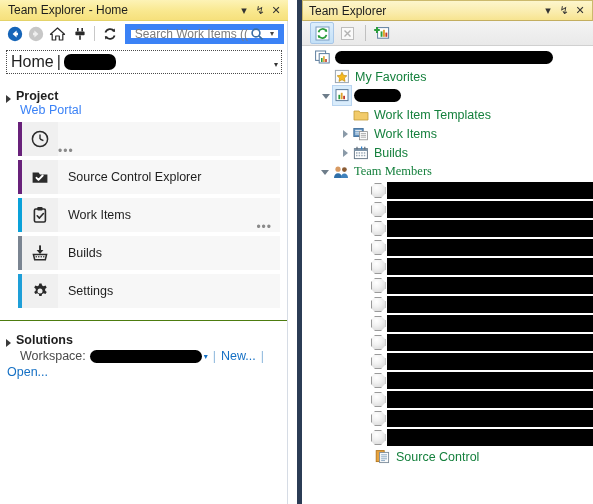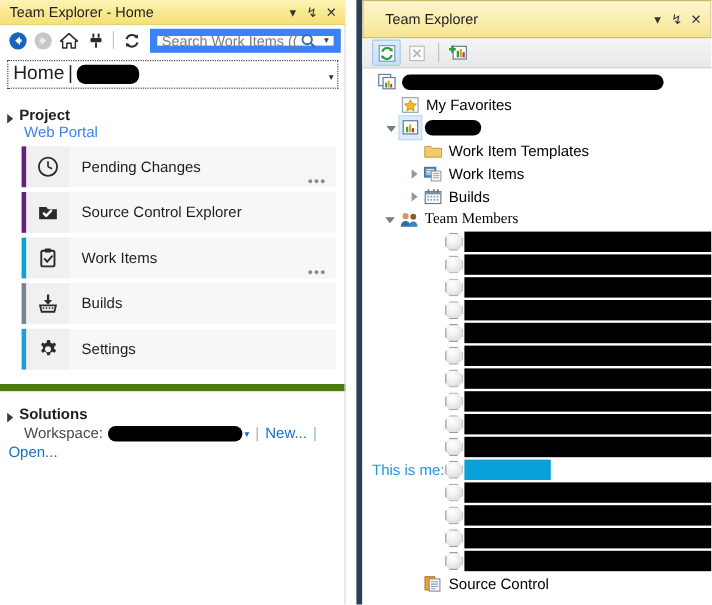--- a/index.html
+++ b/index.html
@@ -156,21 +156,21 @@
     background: #f0f0f0;
   }
   .nav-item .nav-label {
     font-size: 12.5px; color: #1e1e1e; padding-left: 10px; flex: 1;
   }
   .nav-item .dots {
     font-size: 12px; color: #8a8a8a; padding-right: 8px;
     align-self: flex-end; line-height: 9px; letter-spacing: 1px;
   }
 
-  #solutions-wrap { margin-top: 12px; border-top: 6px solid #4d7c0f; padding-top: 4px; }
+  #solutions-wrap { margin-top: 12px; border-top: 1px solid #4d7c0f; padding-top: 4px; }
   .ws-row {
     display: flex; align-items: center;
     padding-left: 20px; height: 18px;
     font-size: 12.5px; color: #4a4a4a;
   }
   .ws-row .ws-dd { font-size: 8px; color: #1570c4; margin-left: 2px; }
   .ws-row .pipe { color: #8fb8dc; margin: 0 5px; }
   .ws-row .lnk { color: #1570c4; cursor: pointer; }
   .open-row { padding-left: 7px; font-size: 12.5px; }
   .open-row .lnk { color: #1570c4; cursor: pointer; }
@@ -189,27 +189,27 @@
 
   
   #right-panel {
     position: absolute;
     left: 302px; top: 0;
     width: 291px; height: 504px;
     background: #ffffff;
     box-sizing: border-box;
   }
   #right-titlebar {
-    height: 32px;
+    height: 21px;
     background: linear-gradient(to bottom, #fdf6cd 0%, #faecac 60%, #f7e490 100%);
     border: 1px solid #cbb96d;
     border-bottom: 1px solid #c3ae5f;
     display: flex;
     align-items: center;
-    padding: 0 4px 0 18px;
+    padding: 0 4px 0 6px;
     box-sizing: border-box;
   }
   #right-titlebar .title { font-size: 12px; color: #1e1e1e; flex: 1; }
 
   #right-toolbar {
     height: 25px;
     background: linear-gradient(to bottom, #f4f4f4, #e9e9e9);
     border-bottom: 1px solid #d0d0d0;
     display: flex;
     align-items: center;
@@ -228,21 +228,21 @@
     border-radius: 2px;
   }
   .rtb-sep { width: 1px; height: 16px; background: #c0c0c0; margin: 0 5px; }
 
   #tree { padding-top: 2px; position: relative; }
   .tnode {
     display: flex;
     align-items: center;
     height: 19px;
     font-size: 12.5px;
-    color: #000000;
+    color: #15803d;
     cursor: default;
     white-space: nowrap;
   }
   .tnode .exp {
     width: 14px; height: 19px;
     display: flex; align-items: center; justify-content: center;
     flex: 0 0 14px;
   }
   .arrow-closed {
     width: 0; height: 0;
@@ -370,21 +370,20 @@
 
       <div class="nav-item">
         <div class="accent" style="background:#68217a;"></div>
         <div class="ico">
           <svg width="22" height="22" viewBox="0 0 22 22">
             <circle cx="11" cy="11" r="7.6" fill="none" stroke="#2b2b2b" stroke-width="1.5"></circle>
             <line x1="11" y1="11" x2="11" y2="6.4" stroke="#2b2b2b" stroke-width="1.4"></line>
             <line x1="11" y1="11" x2="14.4" y2="12.6" stroke="#2b2b2b" stroke-width="1.4"></line>
           </svg>
         </div>
-        <div class="nav-label">Pending Changes</div>
         <div class="dots">•••</div>
       </div>
 
       <div class="nav-item">
         <div class="accent" style="background:#68217a;"></div>
         <div class="ico">
           <svg width="22" height="22" viewBox="0 0 22 22">
             <path d="M3.6 6.4 h6 l1.4 2 h7.4 v8.4 h-14.8 z" fill="#2b2b2b"></path>
             <path d="M7.5 11.8 l2 2.1 l4.2 -4.4" fill="none" stroke="#ffffff" stroke-width="1.9" stroke-linecap="round" stroke-linejoin="round"></path>
           </svg>
@@ -660,53 +659,46 @@
             </div>
             <span class="namebar" style="width: 213px; background: rgb(0, 0, 0);"></span>
           </div>
           <div class="member-row" style="padding-left: 67px;">
             <div class="avatar">
               <div class="octa"></div>
             </div>
             <span class="namebar" style="width: 213px; background: rgb(0, 0, 0);"></span>
           </div>
           <div class="member-row" style="padding-left: 67px;">
-            <span id="me-label">This is me:</span>
-            <div class="avatar">
-              <div class="octa"></div>
-            </div>
-            <span class="namebar" style="width: 72px; background: rgb(10, 161, 217);"></span>
-          </div>
-          <div class="member-row" style="padding-left: 67px;">
-            <div class="avatar">
-              <div class="octa"></div>
-            </div>
-            <span class="namebar" style="width: 213px; background: rgb(0, 0, 0);"></span>
-          </div>
-          <div class="member-row" style="padding-left: 67px;">
-            <div class="avatar">
-              <div class="octa"></div>
-            </div>
-            <span class="namebar" style="width: 213px; background: rgb(0, 0, 0);"></span>
-          </div>
-          <div class="member-row" style="padding-left: 67px;">
-            <div class="avatar">
-              <div class="octa"></div>
-            </div>
-            <span class="namebar" style="width: 213px; background: rgb(0, 0, 0);"></span>
-          </div>
-          <div class="member-row" style="padding-left: 67px;">
-            <div class="avatar">
-              <div class="octa"></div>
-            </div>
-            <span class="namebar" style="width: 213px; background: rgb(0, 0, 0);"></span>
-          </div>
-        </div>
-
-      <div class="tnode" style="padding-left:50px;">
+            <div class="avatar">
+              <div class="octa"></div>
+            </div>
+            <span class="namebar" style="width: 213px; background: rgb(0, 0, 0);"></span>
+          </div>
+          <div class="member-row" style="padding-left: 67px;">
+            <div class="avatar">
+              <div class="octa"></div>
+            </div>
+            <span class="namebar" style="width: 213px; background: rgb(0, 0, 0);"></span>
+          </div>
+          <div class="member-row" style="padding-left: 67px;">
+            <div class="avatar">
+              <div class="octa"></div>
+            </div>
+            <span class="namebar" style="width: 213px; background: rgb(0, 0, 0);"></span>
+          </div>
+          <div class="member-row" style="padding-left: 67px;">
+            <div class="avatar">
+              <div class="octa"></div>
+            </div>
+            <span class="namebar" style="width: 213px; background: rgb(0, 0, 0);"></span>
+          </div>
+        </div>
+
+      <div class="tnode" style="padding-left:72px;">
         <div class="tico">
           <svg width="16" height="15" viewBox="0 0 16 15">
             <rect x="1.2" y="1.6" width="8" height="11" fill="#e8a33d" stroke="#b2761d" stroke-width="0.9"></rect>
             <rect x="4.6" y="3.4" width="9" height="10.2" fill="#fbfbfb" stroke="#7a8a99" stroke-width="0.9"></rect>
             <line x1="6.1" y1="5.8" x2="12" y2="5.8" stroke="#7fa0c0" stroke-width="0.9"></line>
             <line x1="6.1" y1="7.8" x2="12" y2="7.8" stroke="#7fa0c0" stroke-width="0.9"></line>
             <line x1="6.1" y1="9.8" x2="12" y2="9.8" stroke="#7fa0c0" stroke-width="0.9"></line>
             <line x1="6.1" y1="11.6" x2="10" y2="11.6" stroke="#7fa0c0" stroke-width="0.9"></line>
           </svg>
         </div>

